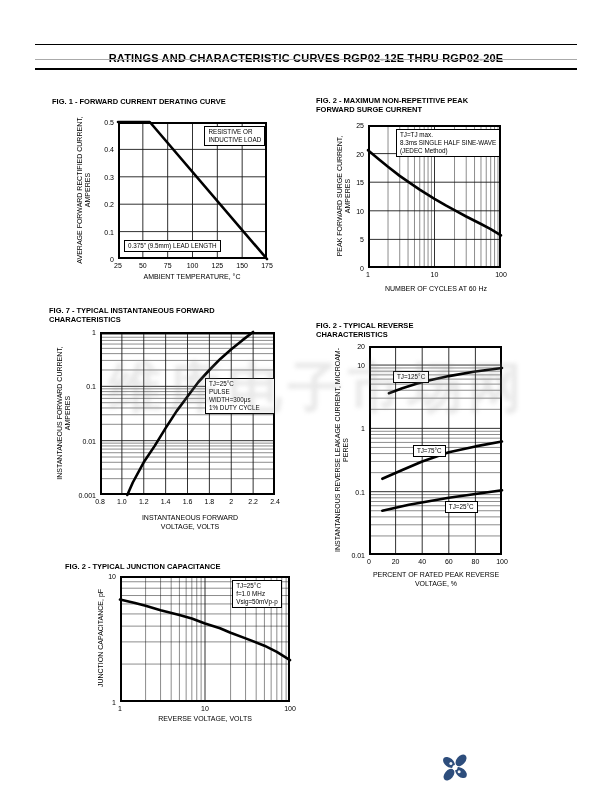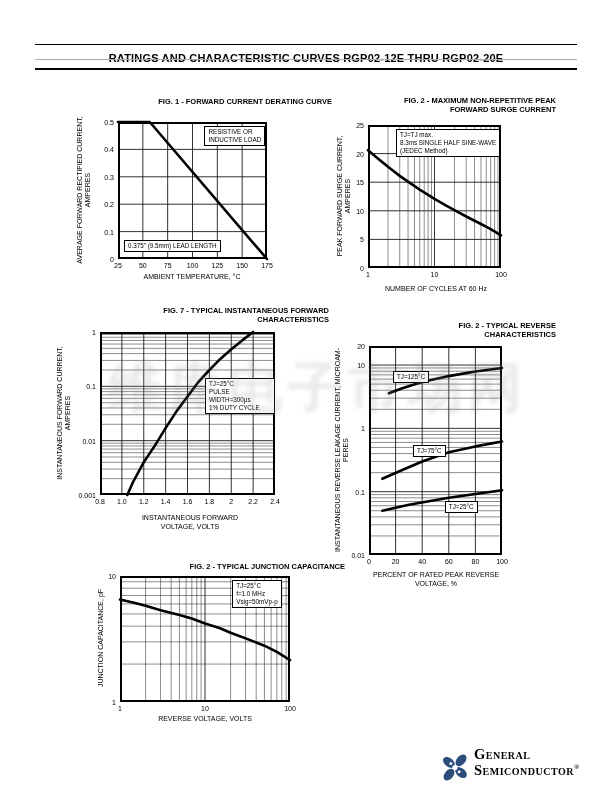--- a/index.html
+++ b/index.html
@@ -8,21 +8,21 @@
   
   .header{position:absolute;left:35px;top:44px;width:542px;border-top:1.5px solid #000;
           border-bottom:2.5px solid #000;text-align:center;padding:3px 0 2px 0;}
   .header-title{font-size:11px;font-weight:bold;letter-spacing:.2px;}
   .header-underline{position:absolute;left:35px;top:59px;width:542px;height:1px;background:#aaa;}
   
   .watermark{position:absolute;left:108px;top:352px;font-size:54px;font-weight:bold;
              color:#9a9a9a;opacity:.22;letter-spacing:6px;filter:blur(2px);z-index:6;
              pointer-events:none;white-space:nowrap;}
   
-  .fig-title{position:absolute;font-size:7.5px;font-weight:bold;text-align:right;
+  .fig-title{position:absolute;font-size:7.5px;font-weight:bold;text-align:left;
              line-height:9px;white-space:pre-line;}
   .xlabel{position:absolute;font-size:7px;text-align:center;line-height:9px;white-space:pre-line;}
   .ylabel{position:absolute;font-size:7px;text-align:center;line-height:8px;white-space:pre-line;
           transform:rotate(-90deg);}
   
   .plot-wrap{position:absolute;overflow:visible;}
   .plot-svg{position:absolute;left:0;top:0;overflow:visible;}
   .tick{position:absolute;font-size:7px;line-height:7px;white-space:nowrap;}
   .tick-x{transform:translate(-50%,0);}
   .tick-y{transform:translate(-100%,-50%);}
@@ -310,19 +310,15 @@
       <g fill="#2d4d7c">
         <ellipse cx="20" cy="9.5" rx="5.8" ry="9" transform="rotate(40 20 22)"></ellipse>
         <ellipse cx="30.5" cy="22" rx="9" ry="5.8" transform="rotate(40 20 22)"></ellipse>
         <ellipse cx="20" cy="34.5" rx="5.8" ry="9" transform="rotate(40 20 22)"></ellipse>
         <ellipse cx="9.5" cy="22" rx="9" ry="5.8" transform="rotate(40 20 22)"></ellipse>
       </g>
       <circle cx="20" cy="22" r="3.4" fill="#fff"></circle>
       <circle cx="14.5" cy="16.5" r="2" fill="#fff" opacity="0.95"></circle>
       <circle cx="25.5" cy="27.5" r="2" fill="#fff" opacity="0.95"></circle>
     </svg>
-    <div class="logo-text">
-      <div class="logo-line">General</div>
-      <div class="logo-line"><span>Semiconductor</span><span class="logo-reg">®</span></div>
-    </div>
   </div>
 
 </div>
 
 </body></html>

